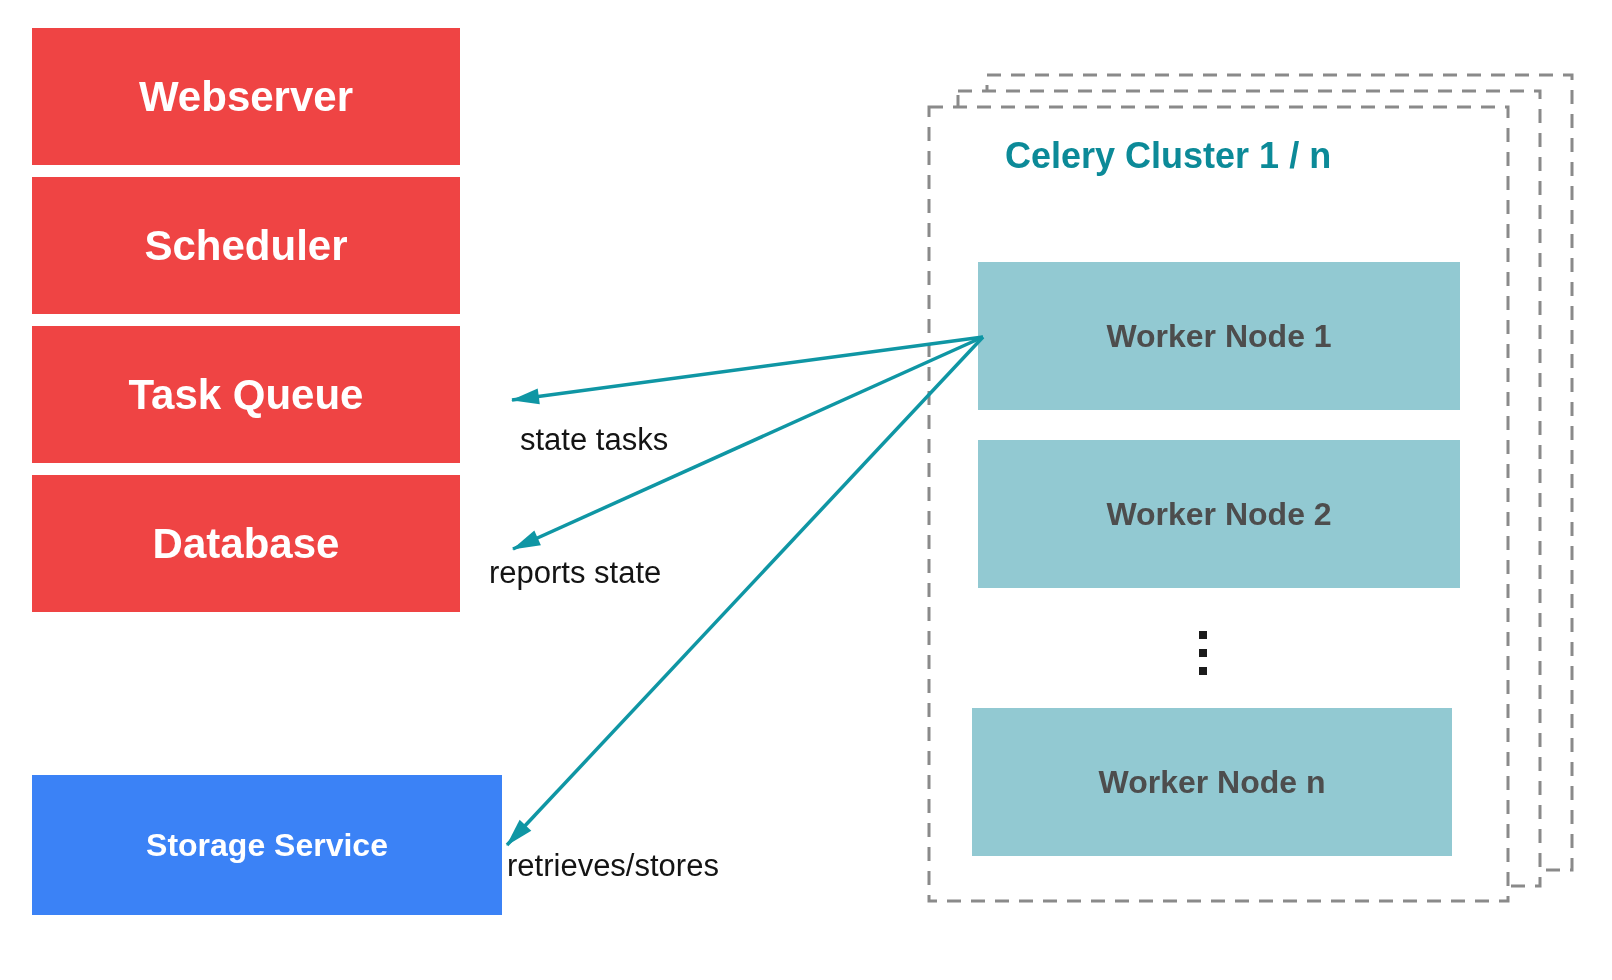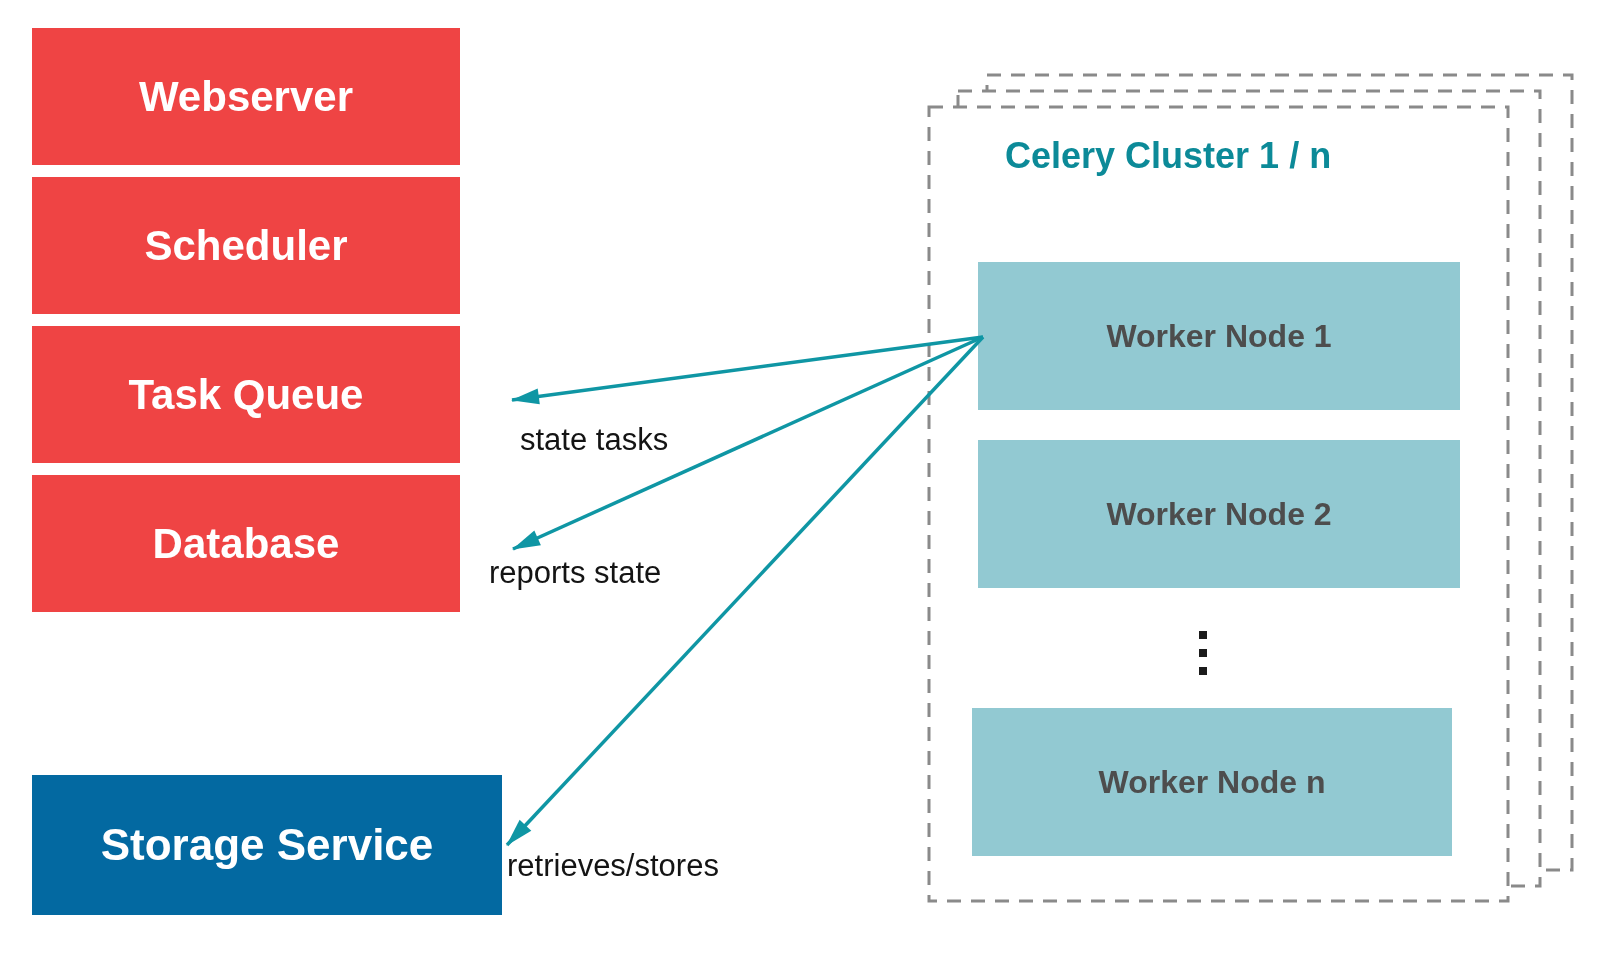--- a/index.html
+++ b/index.html
@@ -34,23 +34,23 @@
     height: 137px;
     background: #ef4444;
     color: #ffffff;
     font-size: 42px;
   }
   .storage-box {
     left: 32px;
     top: 775px;
     width: 470px;
     height: 140px;
-    background: #0369a1;
+    background: #3b82f6;
     color: #ffffff;
-    font-size: 44px;
+    font-size: 32px;
   }
   .worker-box {
     left: 978px;
     width: 482px;
     height: 148px;
     background: #92c9d2;
     color: #4d4d4d;
     font-size: 32px;
   }
   .cluster-title {

